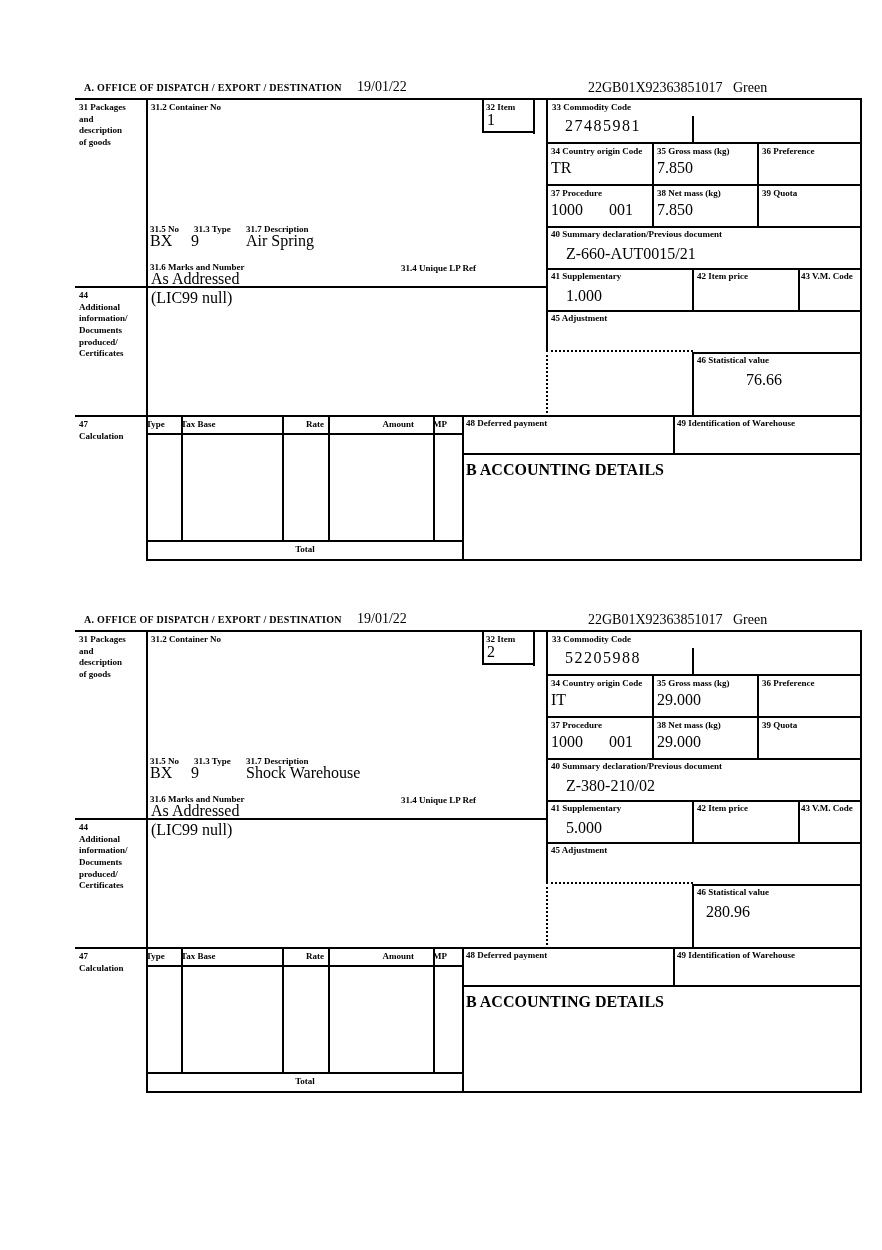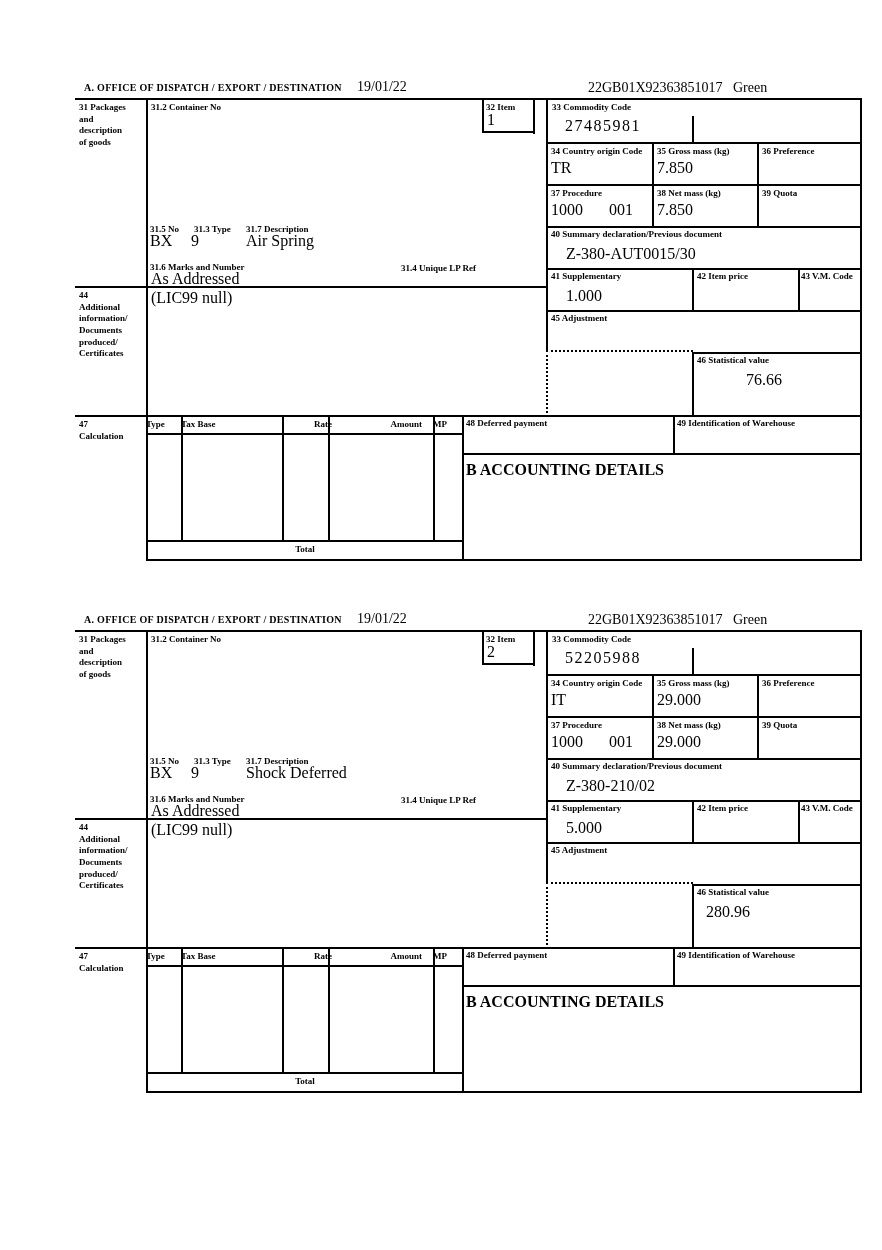--- a/index.html
+++ b/index.html
@@ -13,21 +13,21 @@
   .vl { width:2px; }
   .hl.dot { background:none; border-top:2px dotted #000; height:0; }
   .vl.dot { background:none; border-left:2px dotted #000; width:0; }
   .lbl { position:absolute; font-size:9px; font-weight:bold; line-height:1.3; white-space:nowrap; }
   .pre { white-space:pre-line; }
   .val { position:absolute; font-size:16px; line-height:1.1; white-space:nowrap; }
   .hdr-office { position:absolute; font-size:10px; font-weight:bold; letter-spacing:0.3px; white-space:nowrap; }
   .hdr-val { position:absolute; font-size:14px; white-space:nowrap; }
   .b-acct { position:absolute; font-size:16px; font-weight:bold; white-space:nowrap; }
   .th { position:absolute; top:339px; font-size:9px; font-weight:bold; }
-  .tc { text-align:left; } .tr { text-align:right;margin-left:8px; }
+  .tc { text-align:left; } .tr { text-align:right; }
   .total { position:absolute; left:71px; top:464px; width:318px; text-align:center;
            font-size:9px; font-weight:bold; }
 </style>
 </head>
 <body>
 
 <div class="page">
   <div id="sections">
       <div class="decl decl-0">
 
@@ -116,21 +116,21 @@
     <div class="val" style="left:412px; top:31px;">1</div>
     <div class="val" style="left:490px; top:37px; letter-spacing:1.5px;">27485981</div>
     <div class="val" style="left:476px; top:79px;">TR</div>
     <div class="val" style="left:582px; top:79px;">7.850</div>
     <div class="val" style="left:476px; top:121px;">1000</div>
     <div class="val" style="left:534px; top:121px;">001</div>
     <div class="val" style="left:582px; top:121px;">7.850</div>
     <div class="val" style="left:75px; top:152px;">BX</div>
     <div class="val" style="left:116px; top:152px;">9</div>
     <div class="val" style="left:171px; top:152px;">Air Spring</div>
-    <div class="val" style="left:491px; top:165px;">Z-380-AUT0015/30</div>
+    <div class="val" style="left:491px; top:165px;">Z-660-AUT0015/21</div>
     <div class="val" style="left:76px; top:190px;">As Addressed</div>
     <div class="val" style="left:491px; top:207px;">1.000</div>
     <div class="val" style="left:76px; top:209px;">(LIC99 null)</div>
     <div class="val" style="left:631px; top:291px;margin-left:40px;">76.66</div>
   </div>
       <div class="decl decl-1">
 
     <div class="hdr-office" style="left:9px; top:2px;">A.  OFFICE OF DISPATCH / EXPORT / DESTINATION</div>
     <div class="hdr-val" style="left:282px; top:-1px;">19/01/22</div>
     <div class="hdr-val" style="left:513px; top:0px;">22GB01X92363851017</div>
@@ -215,21 +215,21 @@
 
     <div class="val" style="left:412px; top:31px;">2</div>
     <div class="val" style="left:490px; top:37px; letter-spacing:1.5px;">52205988</div>
     <div class="val" style="left:476px; top:79px;">IT</div>
     <div class="val" style="left:582px; top:79px;">29.000</div>
     <div class="val" style="left:476px; top:121px;">1000</div>
     <div class="val" style="left:534px; top:121px;">001</div>
     <div class="val" style="left:582px; top:121px;">29.000</div>
     <div class="val" style="left:75px; top:152px;">BX</div>
     <div class="val" style="left:116px; top:152px;">9</div>
-    <div class="val" style="left:171px; top:152px;">Shock Deferred</div>
+    <div class="val" style="left:171px; top:152px;">Shock Warehouse</div>
     <div class="val" style="left:491px; top:165px;">Z-380-210/02</div>
     <div class="val" style="left:76px; top:190px;">As Addressed</div>
     <div class="val" style="left:491px; top:207px;">5.000</div>
     <div class="val" style="left:76px; top:209px;">(LIC99 null)</div>
     <div class="val" style="left:631px; top:291px;">280.96</div>
   </div>
     </div>
 </div>
 
 </body></html>

